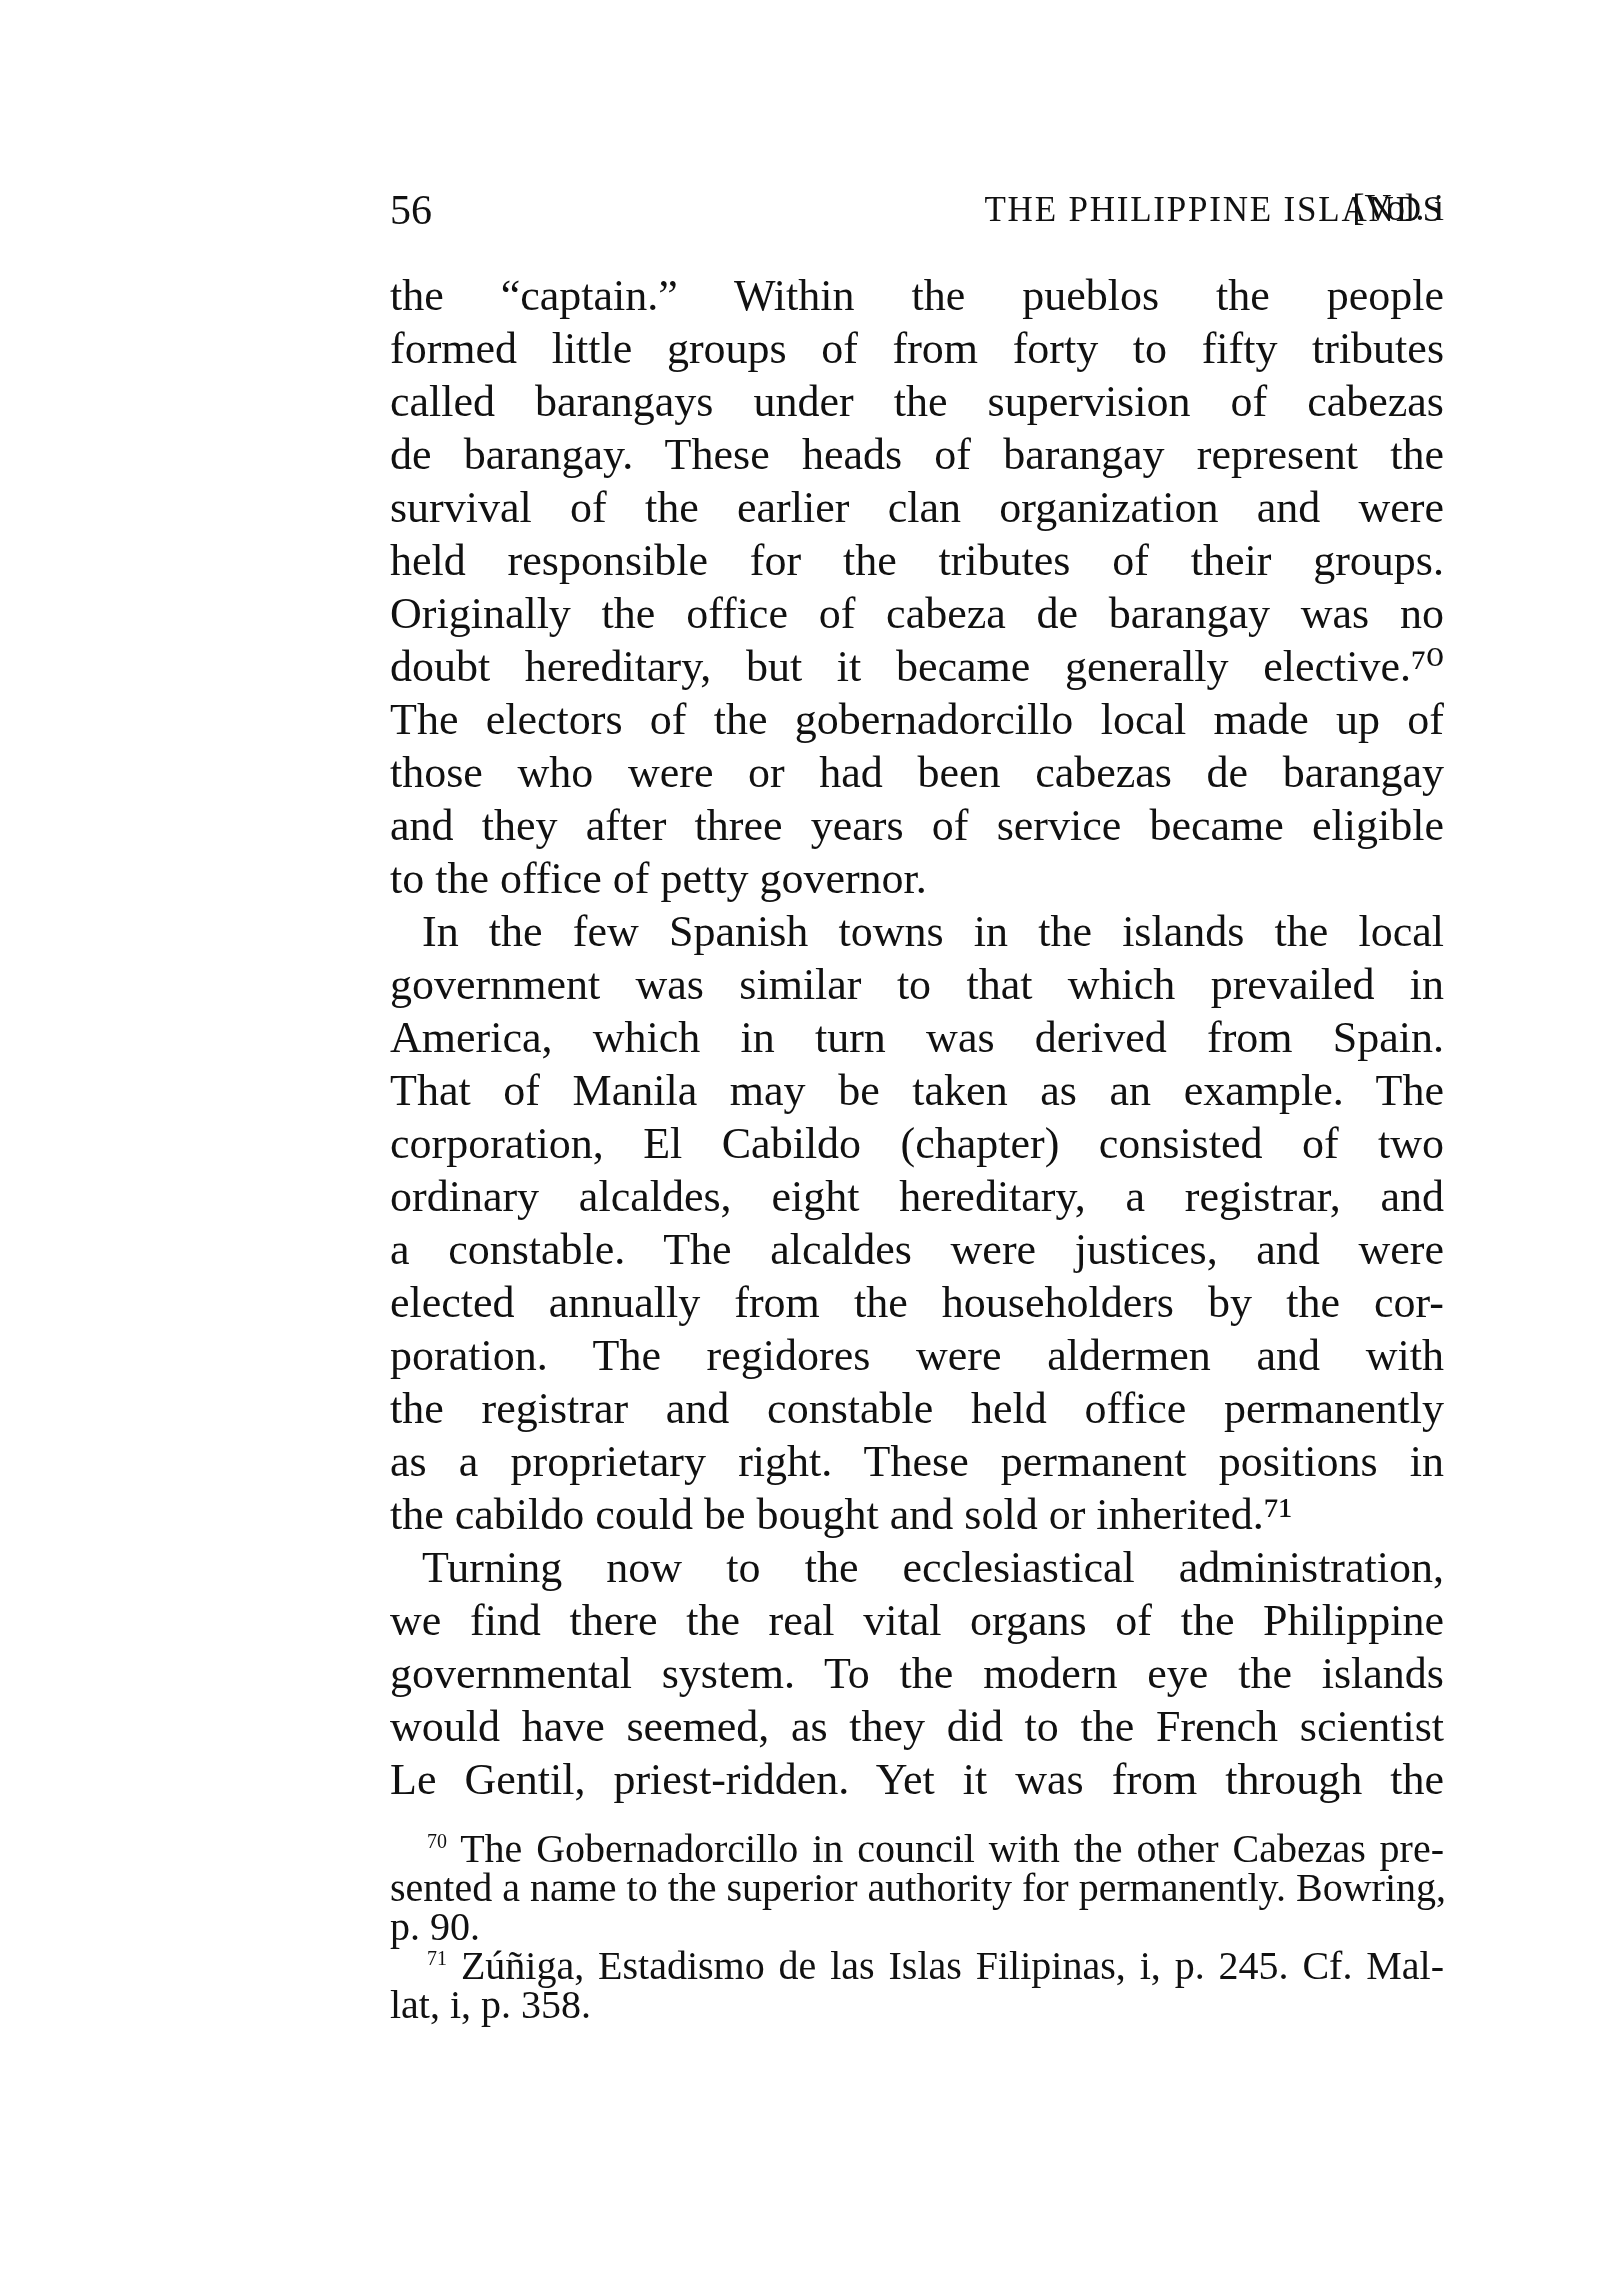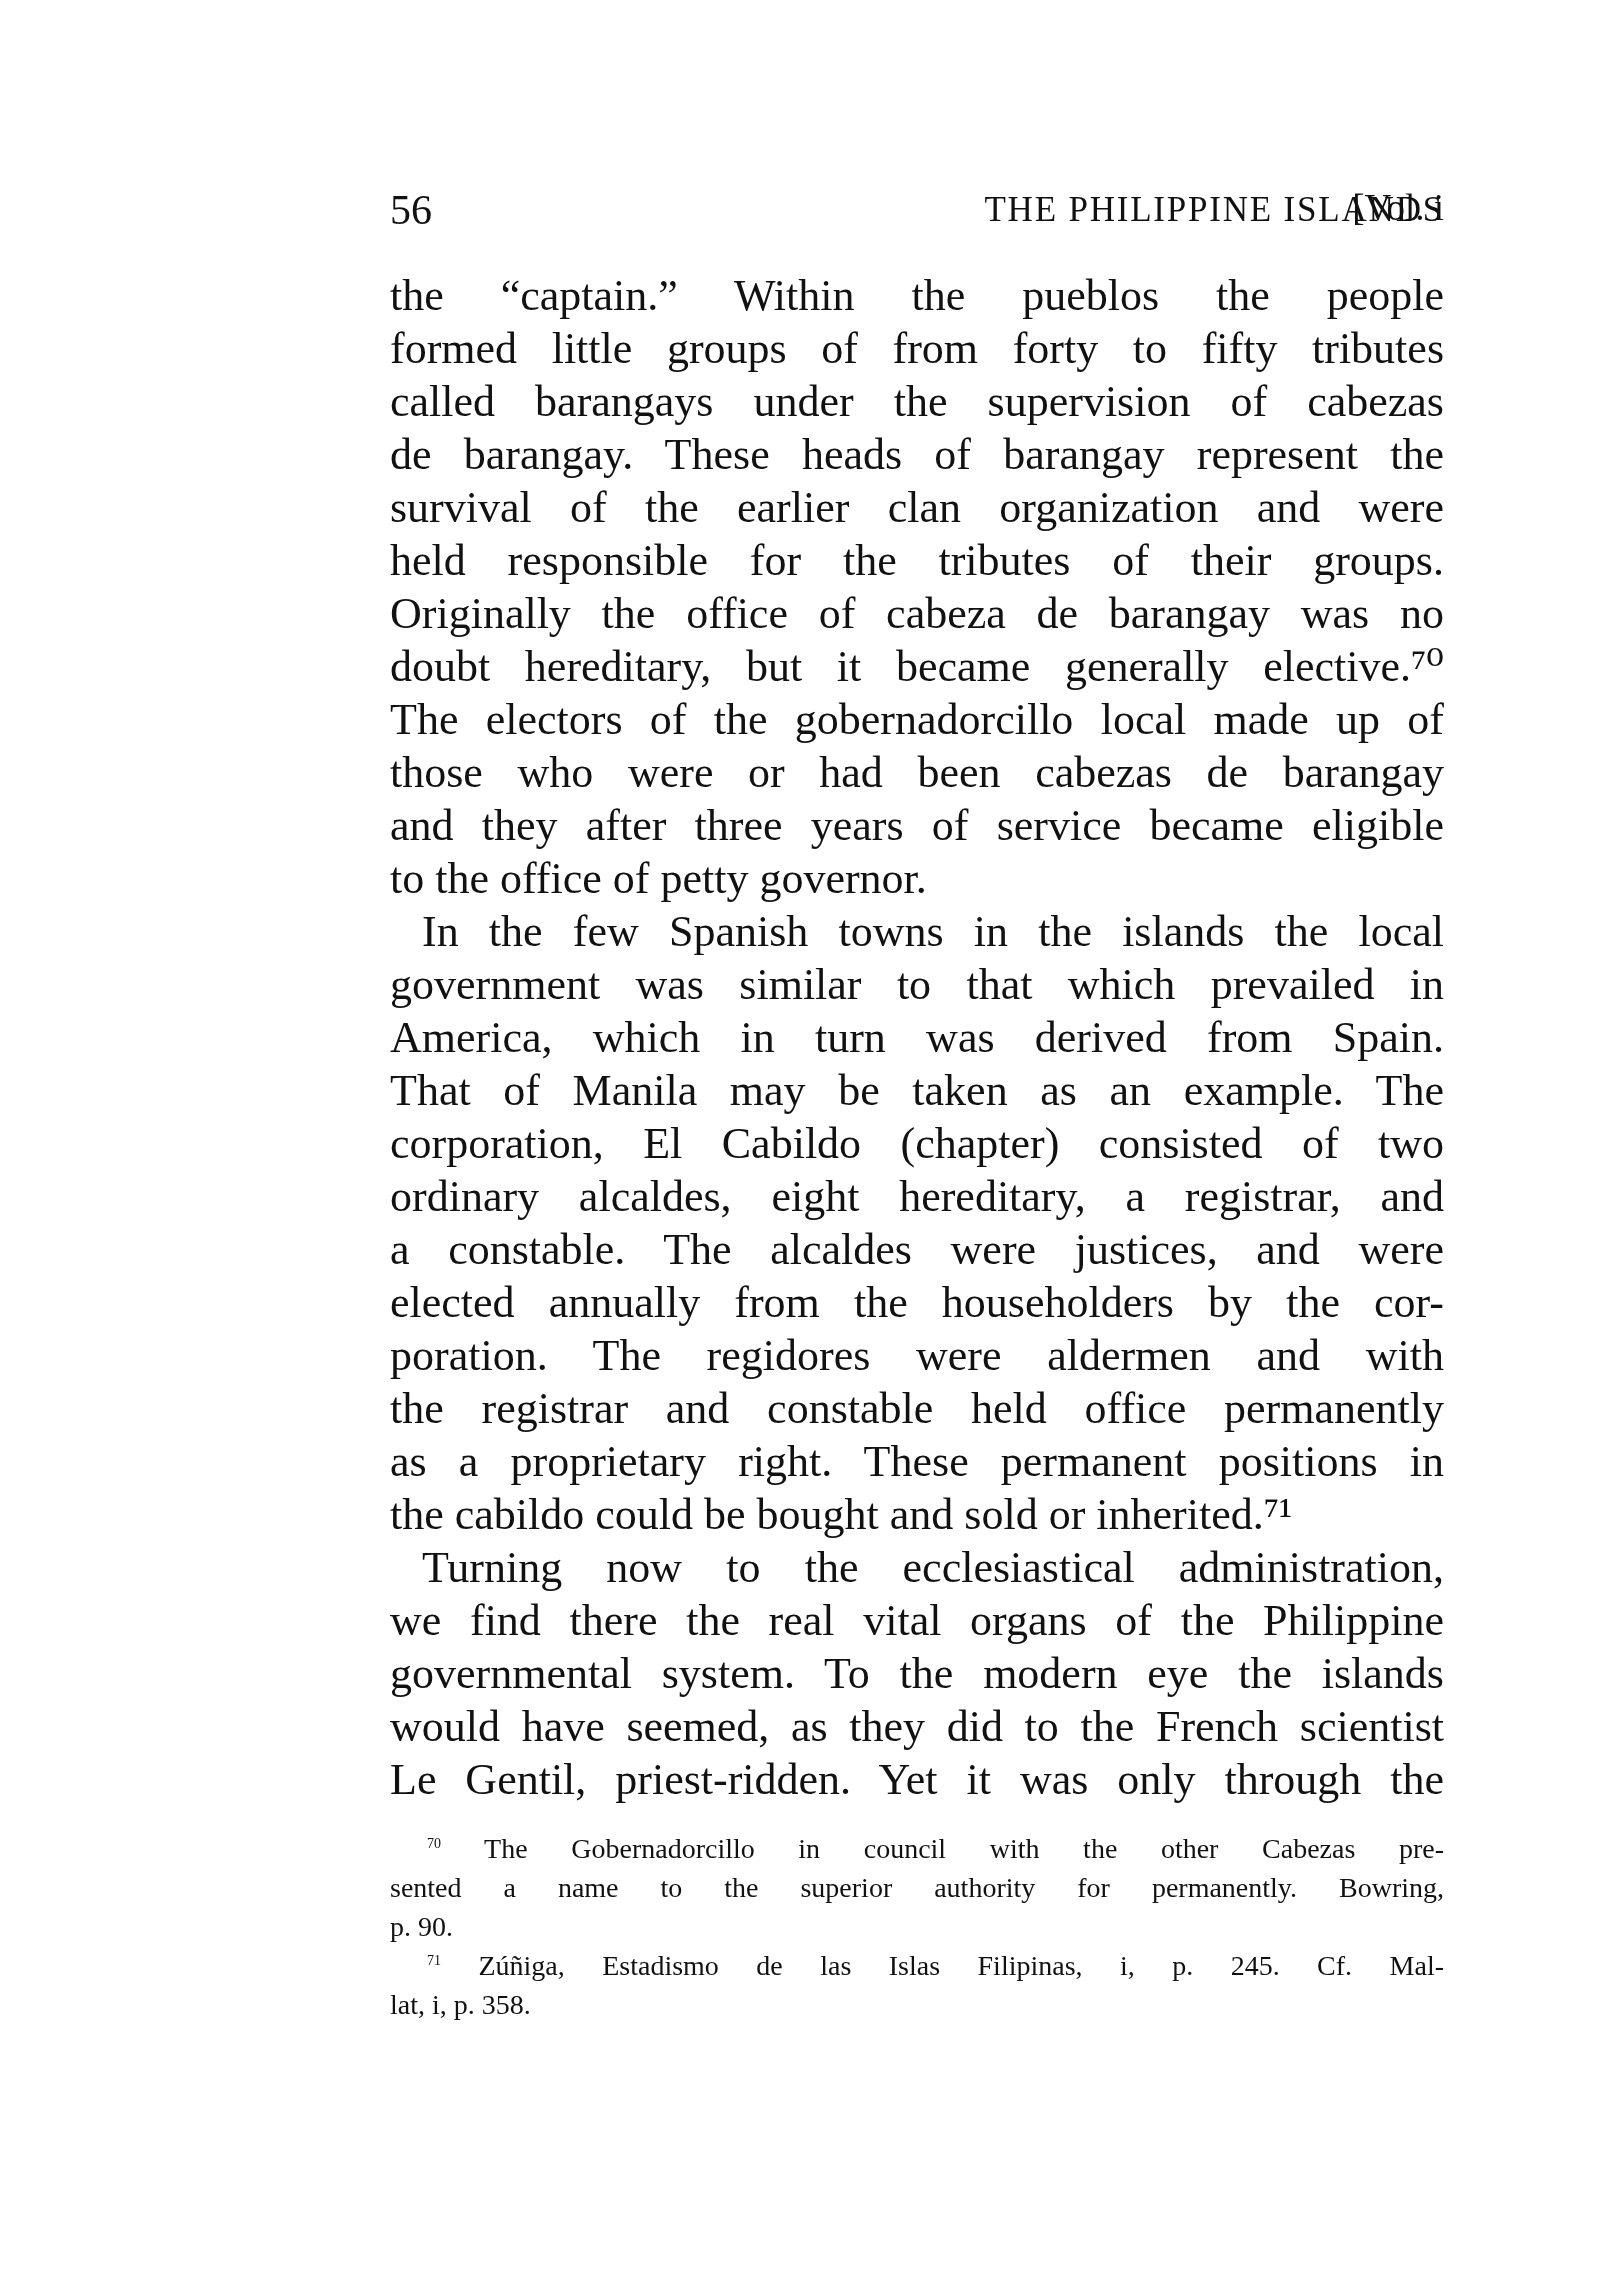--- a/index.html
+++ b/index.html
@@ -8,21 +8,21 @@
   .page { position: absolute; left: 390px; top: 186px; width: 1054px; }
   .header { position: relative; height: 55px; font-size: 37px; }
   .header .num { position: absolute; left: 0; top: 0; font-size: 42px; }
   .header .title { position: absolute; left: 0; right: 0; text-align: right; top: 3.7px; letter-spacing: 1.8px; font-size: 35px; }
   .header .vol { position: absolute; right: 0; top: 0; font-size: 37px; }
   .body { margin-top: 27.5px; font-size: 44px; line-height: 53px; text-align: justify; }
   .body p { margin: 0; text-indent: 0; }
   .body .line { display: block; text-align: justify; text-align-last: justify; white-space: nowrap; }
   .body .line.last { text-align-last: left; }
   sup { font-size: 50%; vertical-align: super; line-height: 0; }
-  .notes { margin-top: 23px; font-size: 28px; line-height: 39px; }
+  .notes { margin-top: 23px; font-size: 40px; line-height: 39px; }
   .notes .line { display: block; text-align: justify; text-align-last: justify; white-space: nowrap; }
   .notes .line.last { text-align-last: left; }
   .notes .first { padding-left: 37px; }
 </style>
 </head>
 <body>
 
 <div class="page">
   <div class="header">
     <span class="num">56</span>
@@ -57,21 +57,21 @@
       <span class="line">poration. The regidores were aldermen and with</span>
       <span class="line">the registrar and constable held office permanently</span>
       <span class="line">as a proprietary right. These permanent positions in</span>
       <span class="line last">the cabildo could be bought and sold or inherited.⁷¹</span>
     </p>
     <p>
       <span class="line" style="padding-left:32px">Turning now to the ecclesiastical administration,</span>
       <span class="line">we find there the real vital organs of the Philippine</span>
       <span class="line">governmental system. To the modern eye the islands</span>
       <span class="line">would have seemed, as they did to the French scientist</span>
-      <span class="line">Le Gentil, priest-ridden. Yet it was only through the</span>
+      <span class="line">Le Gentil, priest-ridden. Yet it was from through the</span>
     </p>
   </div>
 
   <div class="notes">
     <div>
       <span class="line first"><sup>70</sup> <span>The Gobernadorcillo in council with the other Cabezas pre-</span></span>
       <span class="line">sented a name to the superior authority for permanently. Bowring,</span>
       <span class="line last">p. 90.</span>
     </div>
     <div>

